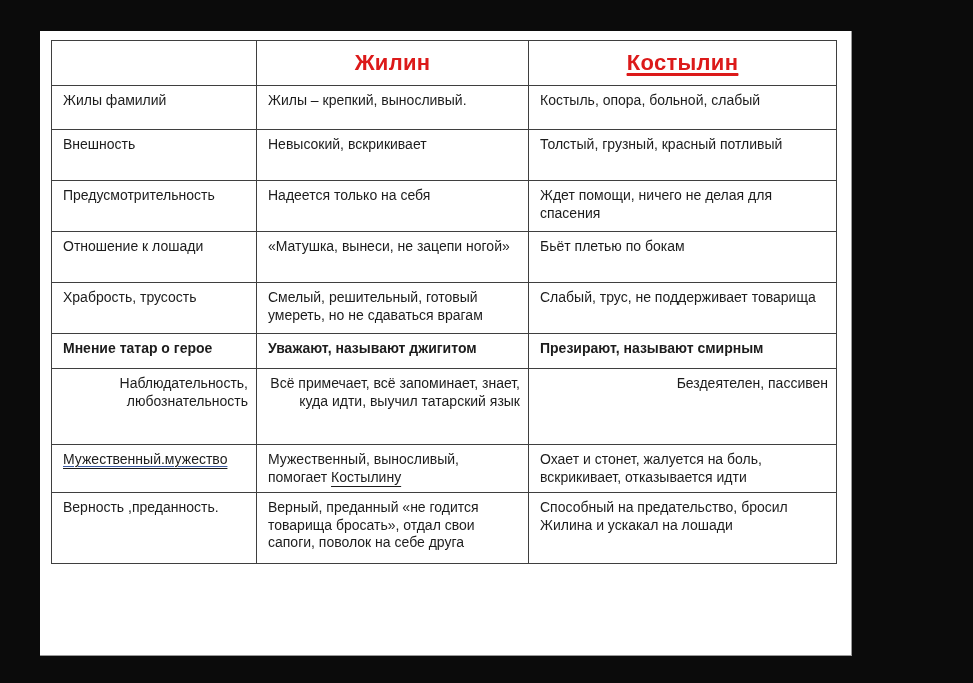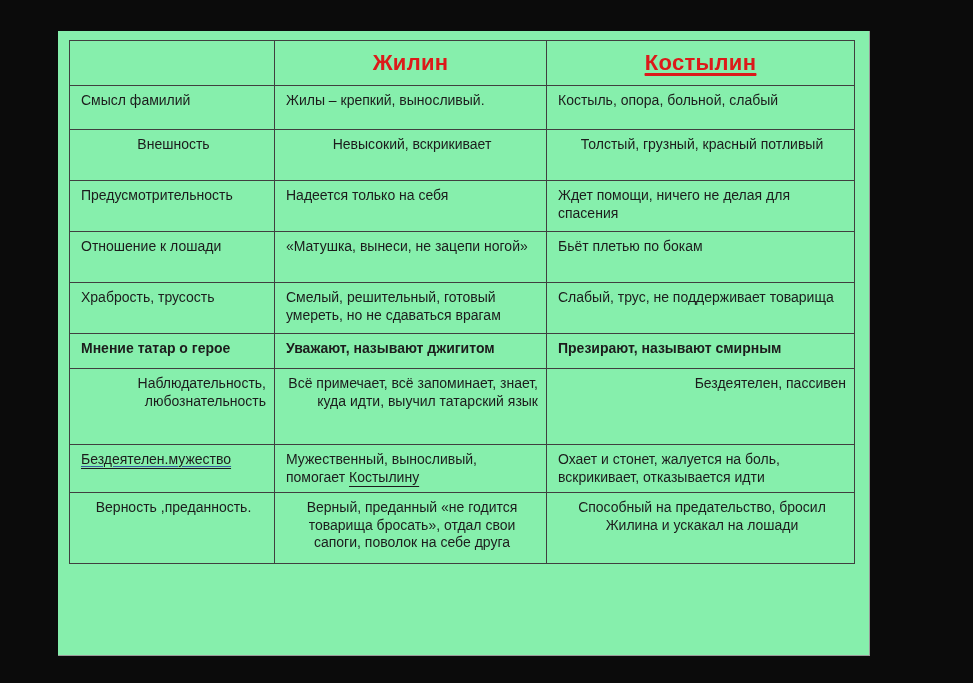--- a/index.html
+++ b/index.html
@@ -5,23 +5,23 @@
   html, body { margin: 0; padding: 0; }
   body {
     width: 973px; height: 683px;
     background: #0b0b0b;
     font-family: "Liberation Sans", "DejaVu Sans", sans-serif;
     position: relative;
     overflow: hidden;
   }
   .slide-card {
     position: absolute;
-    left: 58px; top: 31px;
+    left: 40px; top: 31px;
     width: 811px; height: 624px;
-    background: #86efac;
+    background: #ffffff;
     border-right: 1px solid #9a9a9a;
     border-bottom: 1px solid #9a9a9a;
   }
   table.compare {
     position: absolute;
     left: 11px; top: 9px;
     width: 785px;
     border-collapse: collapse;
     table-layout: fixed;
   }
@@ -44,29 +44,29 @@
     padding: 4px;
     height: 36px;
     font-size: 22px;
     font-weight: bold;
     color: #dc1a1a;
     letter-spacing: 0.3px;
   }
   td.criterion { color: #3a5aa4; }
   
   tr.h-r1  td { height: 33px; }
-  tr.h-r2  td { height: 40px; text-align: center; }
+  tr.h-r2  td { height: 40px; }
   tr.h-r3  td { height: 40px; }
   tr.h-r4  td { height: 40px; }
   tr.h-r5  td { height: 40px; }
   tr.h-r6  td { height: 72px; }
   tr.h-r7  td { height: 24px; font-weight: bold; }
   tr.h-r8  td { height: 65px; text-align: right; }
   tr.h-r9  td { height: 37px; }
-  tr.h-r10 td { height: 60px; text-align: center; }
+  tr.h-r10 td { height: 60px; }
   
   .wavy-red {
     text-decoration-line: underline;
     text-decoration-style: wavy;
     text-decoration-color: #e04040;
     text-decoration-thickness: 1px;
     text-underline-offset: 4px;
     text-decoration: underline;
   }
   .solid-underline-red {
@@ -95,21 +95,21 @@
         <col class="c3">
       </colgroup>
     <tbody>
         <tr>
       <th></th>
       <th><span>Жилин</span></th>
       <th><span class="solid-underline-red"><span class="wavy-red">Костылин</span></span></th>
     </tr>
 
     <tr class="h-r1">
-      <td class="criterion">Смысл фамилий</td>
+      <td class="criterion">Жилы фамилий</td>
       <td>Жилы – крепкий, выносливый.</td>
       <td>Костыль, опора, больной, слабый</td>
     </tr>
 
     <tr class="h-r2">
       <td class="criterion">Внешность</td>
       <td>Невысокий, вскрикивает</td>
       <td>Толстый, грузный, красный потливый</td>
     </tr>
 
@@ -138,21 +138,21 @@
       <td>Презирают, называют смирным</td>
     </tr>
 
     <tr class="h-r8">
       <td class="criterion">Наблюдательность, любознательность</td>
       <td>Всё примечает, всё запоминает, знает, куда идти, выучил татарский язык</td>
       <td>Бездеятелен, пассивен</td>
     </tr>
 
     <tr class="h-r9">
-      <td class="criterion"><span class="solid-underline-blue"><span class="wavy-red">Бездеятелен.мужество</span></span></td>
+      <td class="criterion"><span class="solid-underline-blue"><span class="wavy-red">Мужественный.мужество</span></span></td>
       <td><span>Мужественный,  выносливый, помогает </span><span class="wavy-red">Костылину</span></td>
       <td>Охает и стонет, жалуется на боль, вскрикивает, отказывается идти</td>
     </tr>
 
     <tr class="h-r10">
       <td class="criterion">Верность ,преданность.</td>
       <td>Верный, преданный «не годится товарища бросать», отдал свои сапоги, поволок на себе друга</td>
       <td>Способный на предательство, бросил Жилина и ускакал на лошади</td>
     </tr>
   </tbody>

